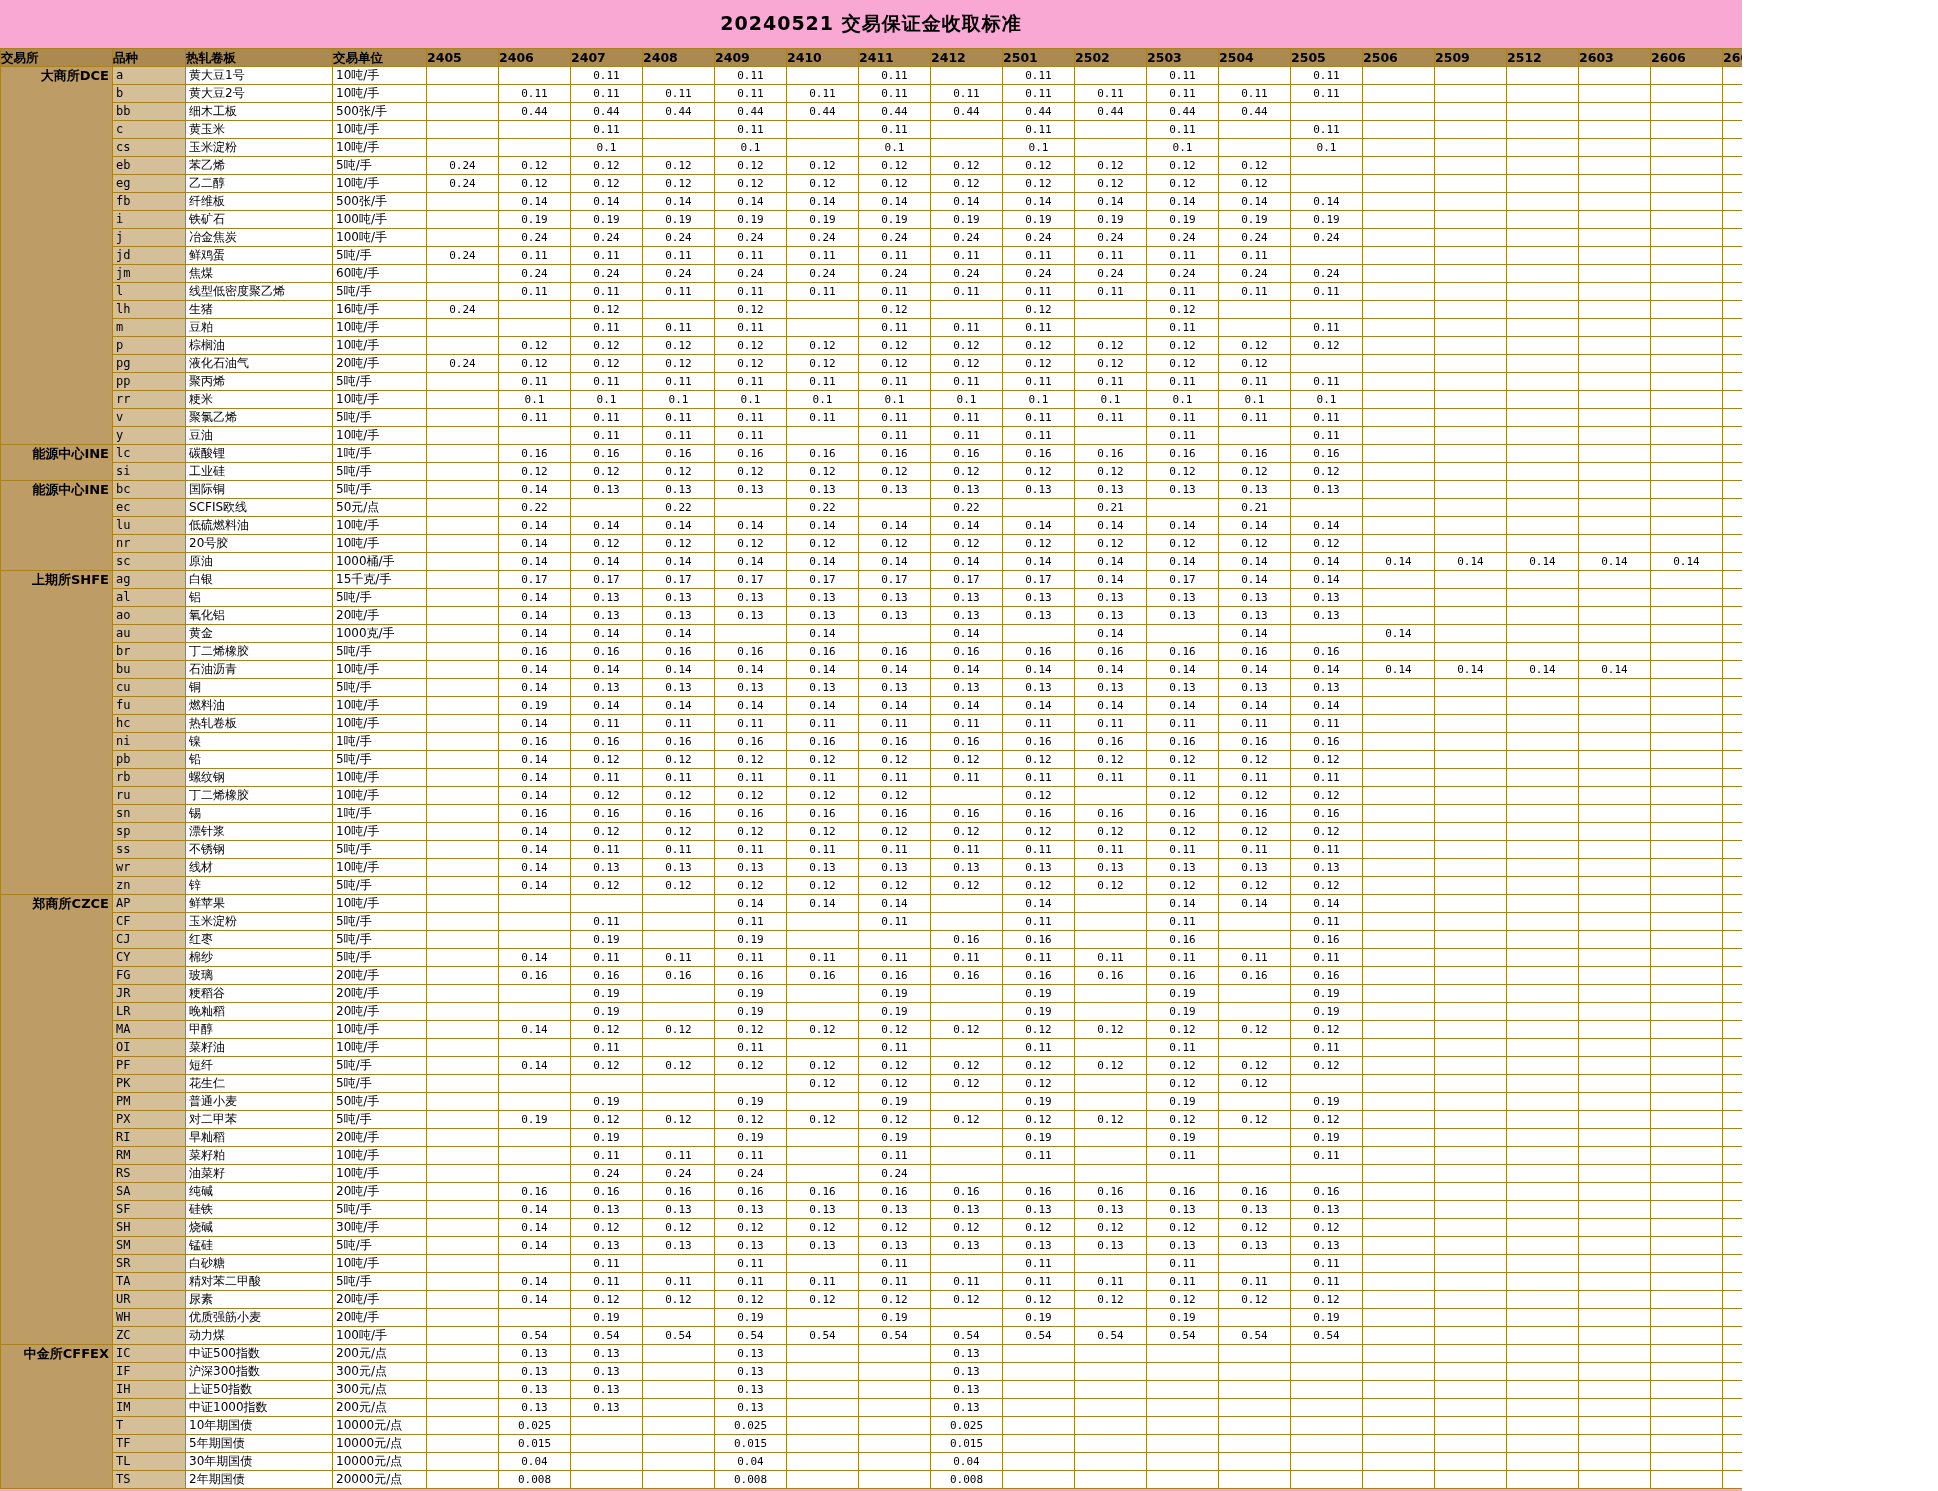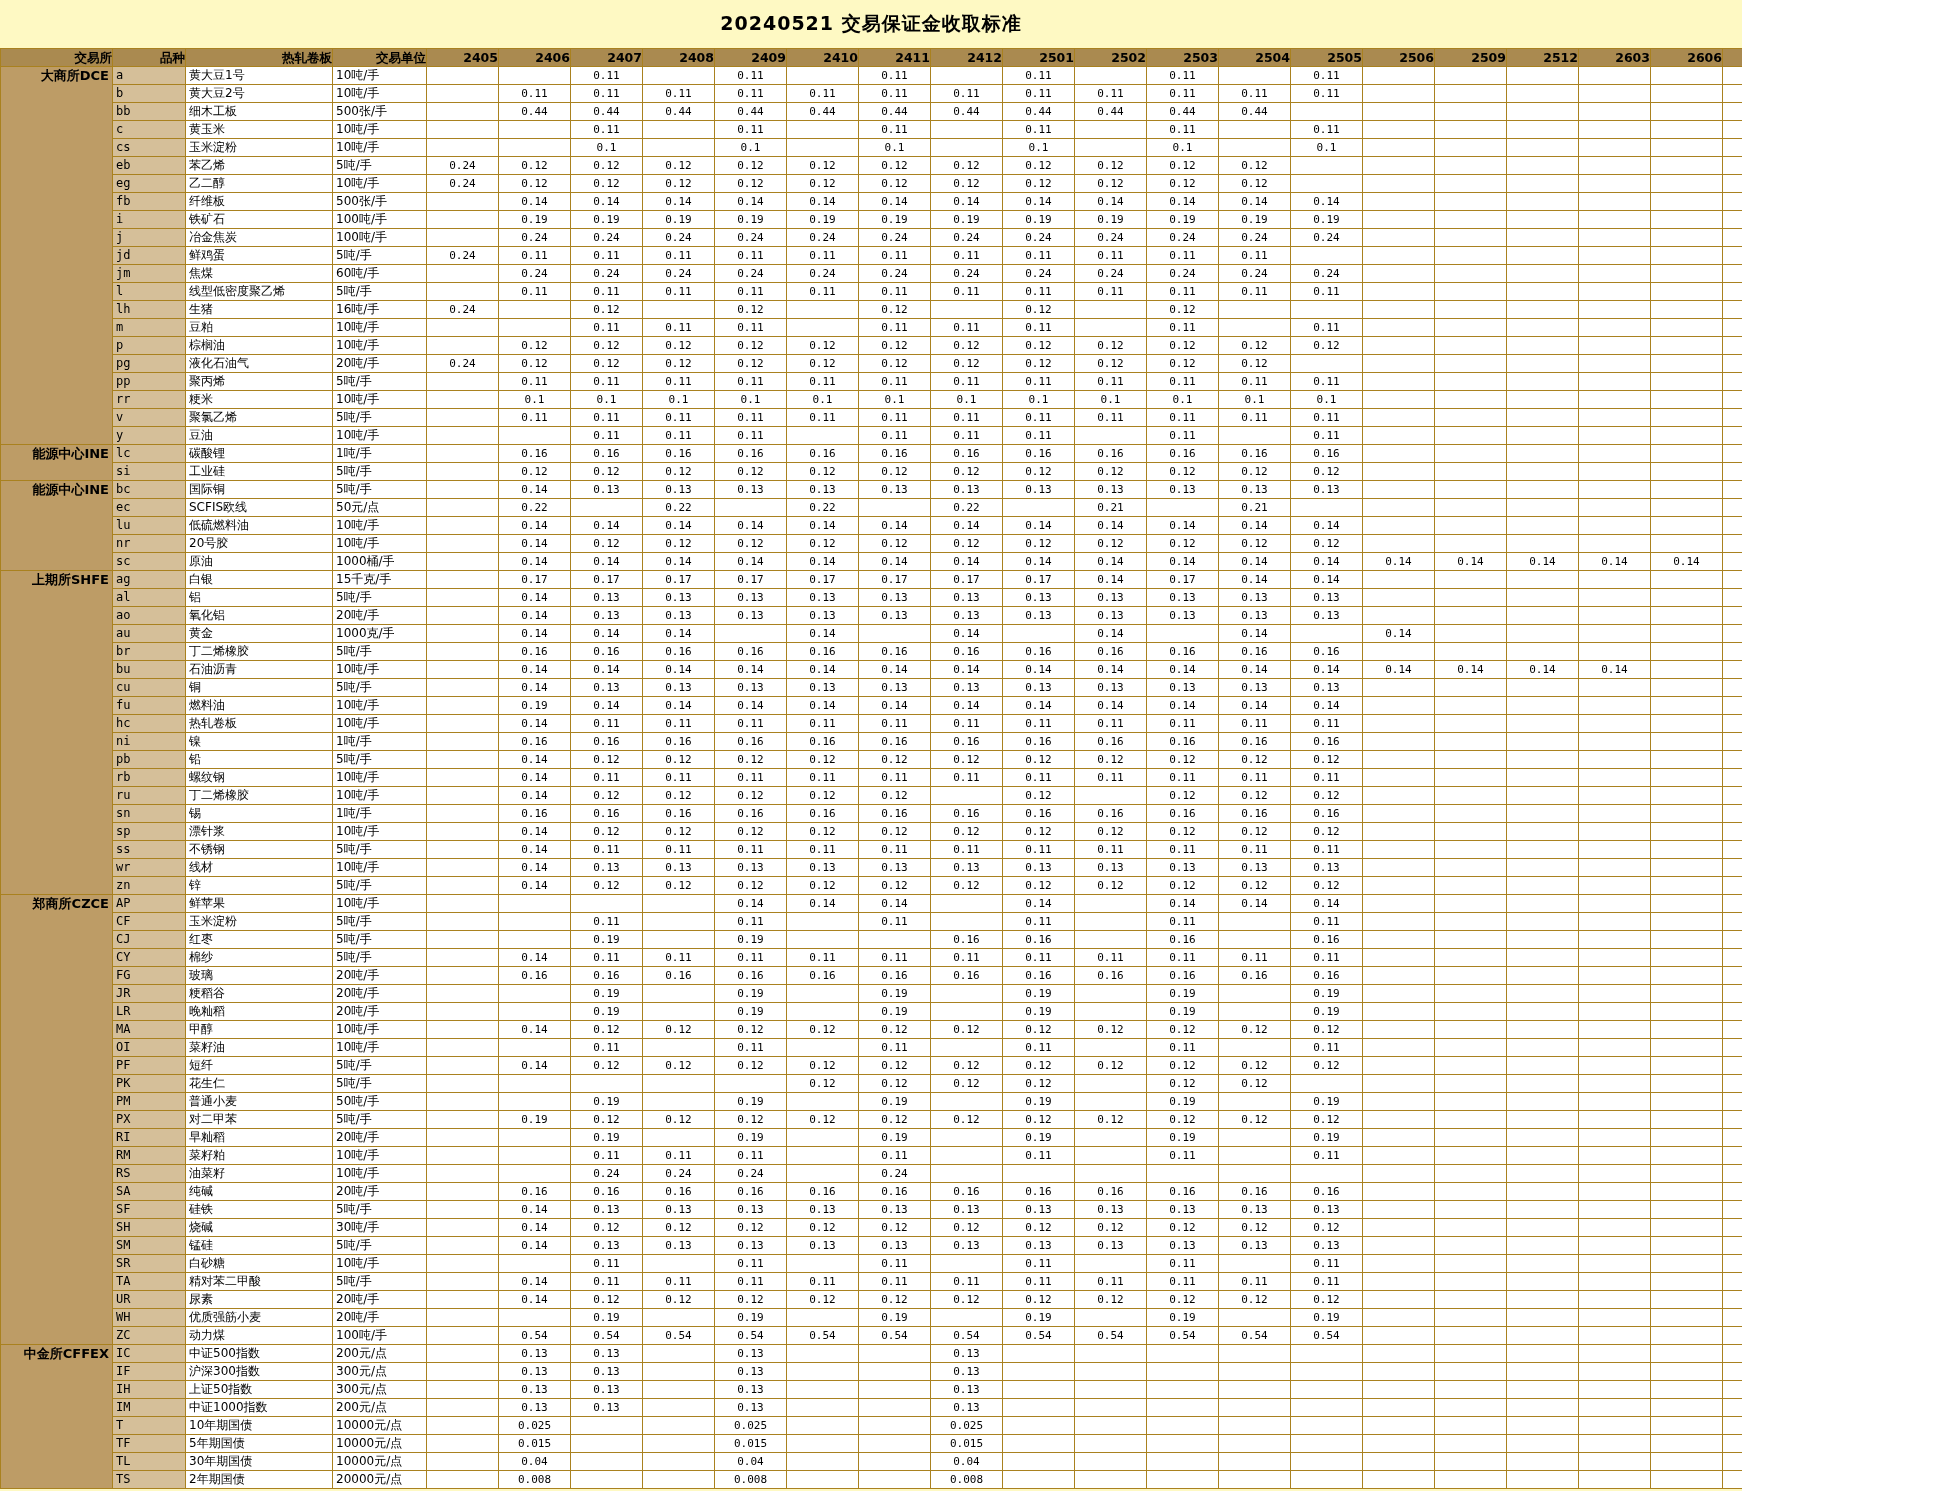--- a/index.html
+++ b/index.html
@@ -1,26 +1,26 @@
 <!DOCTYPE html>
 <html style="--border: #a9811f; --header-bg: #aa8a50; --exchange-bg: #bd9c66; --variety-bg: #d5bf99; --cell-bg: #ffffff;"><head>
 <meta charset="utf-8">
 <style>
   :root{
     --border:#a9811f; --header-bg:#aa8a50; --exchange-bg:#bd9c66; --variety-bg:#d5bf99; --cell-bg:#ffffff;
   }
   *{box-sizing:border-box}
   body{margin:0;background:#fff;font-family:"DejaVu Sans",sans-serif;color:#000}
-  .page{width:1742px;height:1491px;background:#fef9c3;overflow:hidden}
+  .page{width:1742px;height:1491px;background:#f9a8d4;overflow:hidden}
   .title{height:48px;display:flex;align-items:center;justify-content:center;
          font-weight:bold;font-size:19px;letter-spacing:1px;font-family:"DejaVu Sans",sans-serif}
   table{border-collapse:collapse;table-layout:fixed;width:1938px}
   th,td{border:1px solid var(--border);height:18px;padding:0 3px;overflow:hidden;
         white-space:nowrap;line-height:17px}
-  thead th{background:var(--header-bg);font-weight:bold;font-size:12.5px;text-align:right;padding:0}
+  thead th{background:var(--header-bg);font-weight:bold;font-size:12.5px;text-align:left;padding:0}
   td.exch{background:var(--exchange-bg);font-weight:bold;vertical-align:top;text-align:right;font-size:13px}
   td.code{background:var(--variety-bg);text-align:left;font-family:"DejaVu Sans Mono","DejaVu Sans",monospace;font-size:12px}
   td.prod,td.unit{background:var(--cell-bg);text-align:left;font-size:12px}
   td.val{background:var(--cell-bg);text-align:center;font-family:"DejaVu Sans Mono","DejaVu Sans",monospace;font-size:11px;padding:0}
 </style>
 </head>
 <body>
 
 <div class="page">
   <div class="title">20240521 交易保证金收取标准</div>

